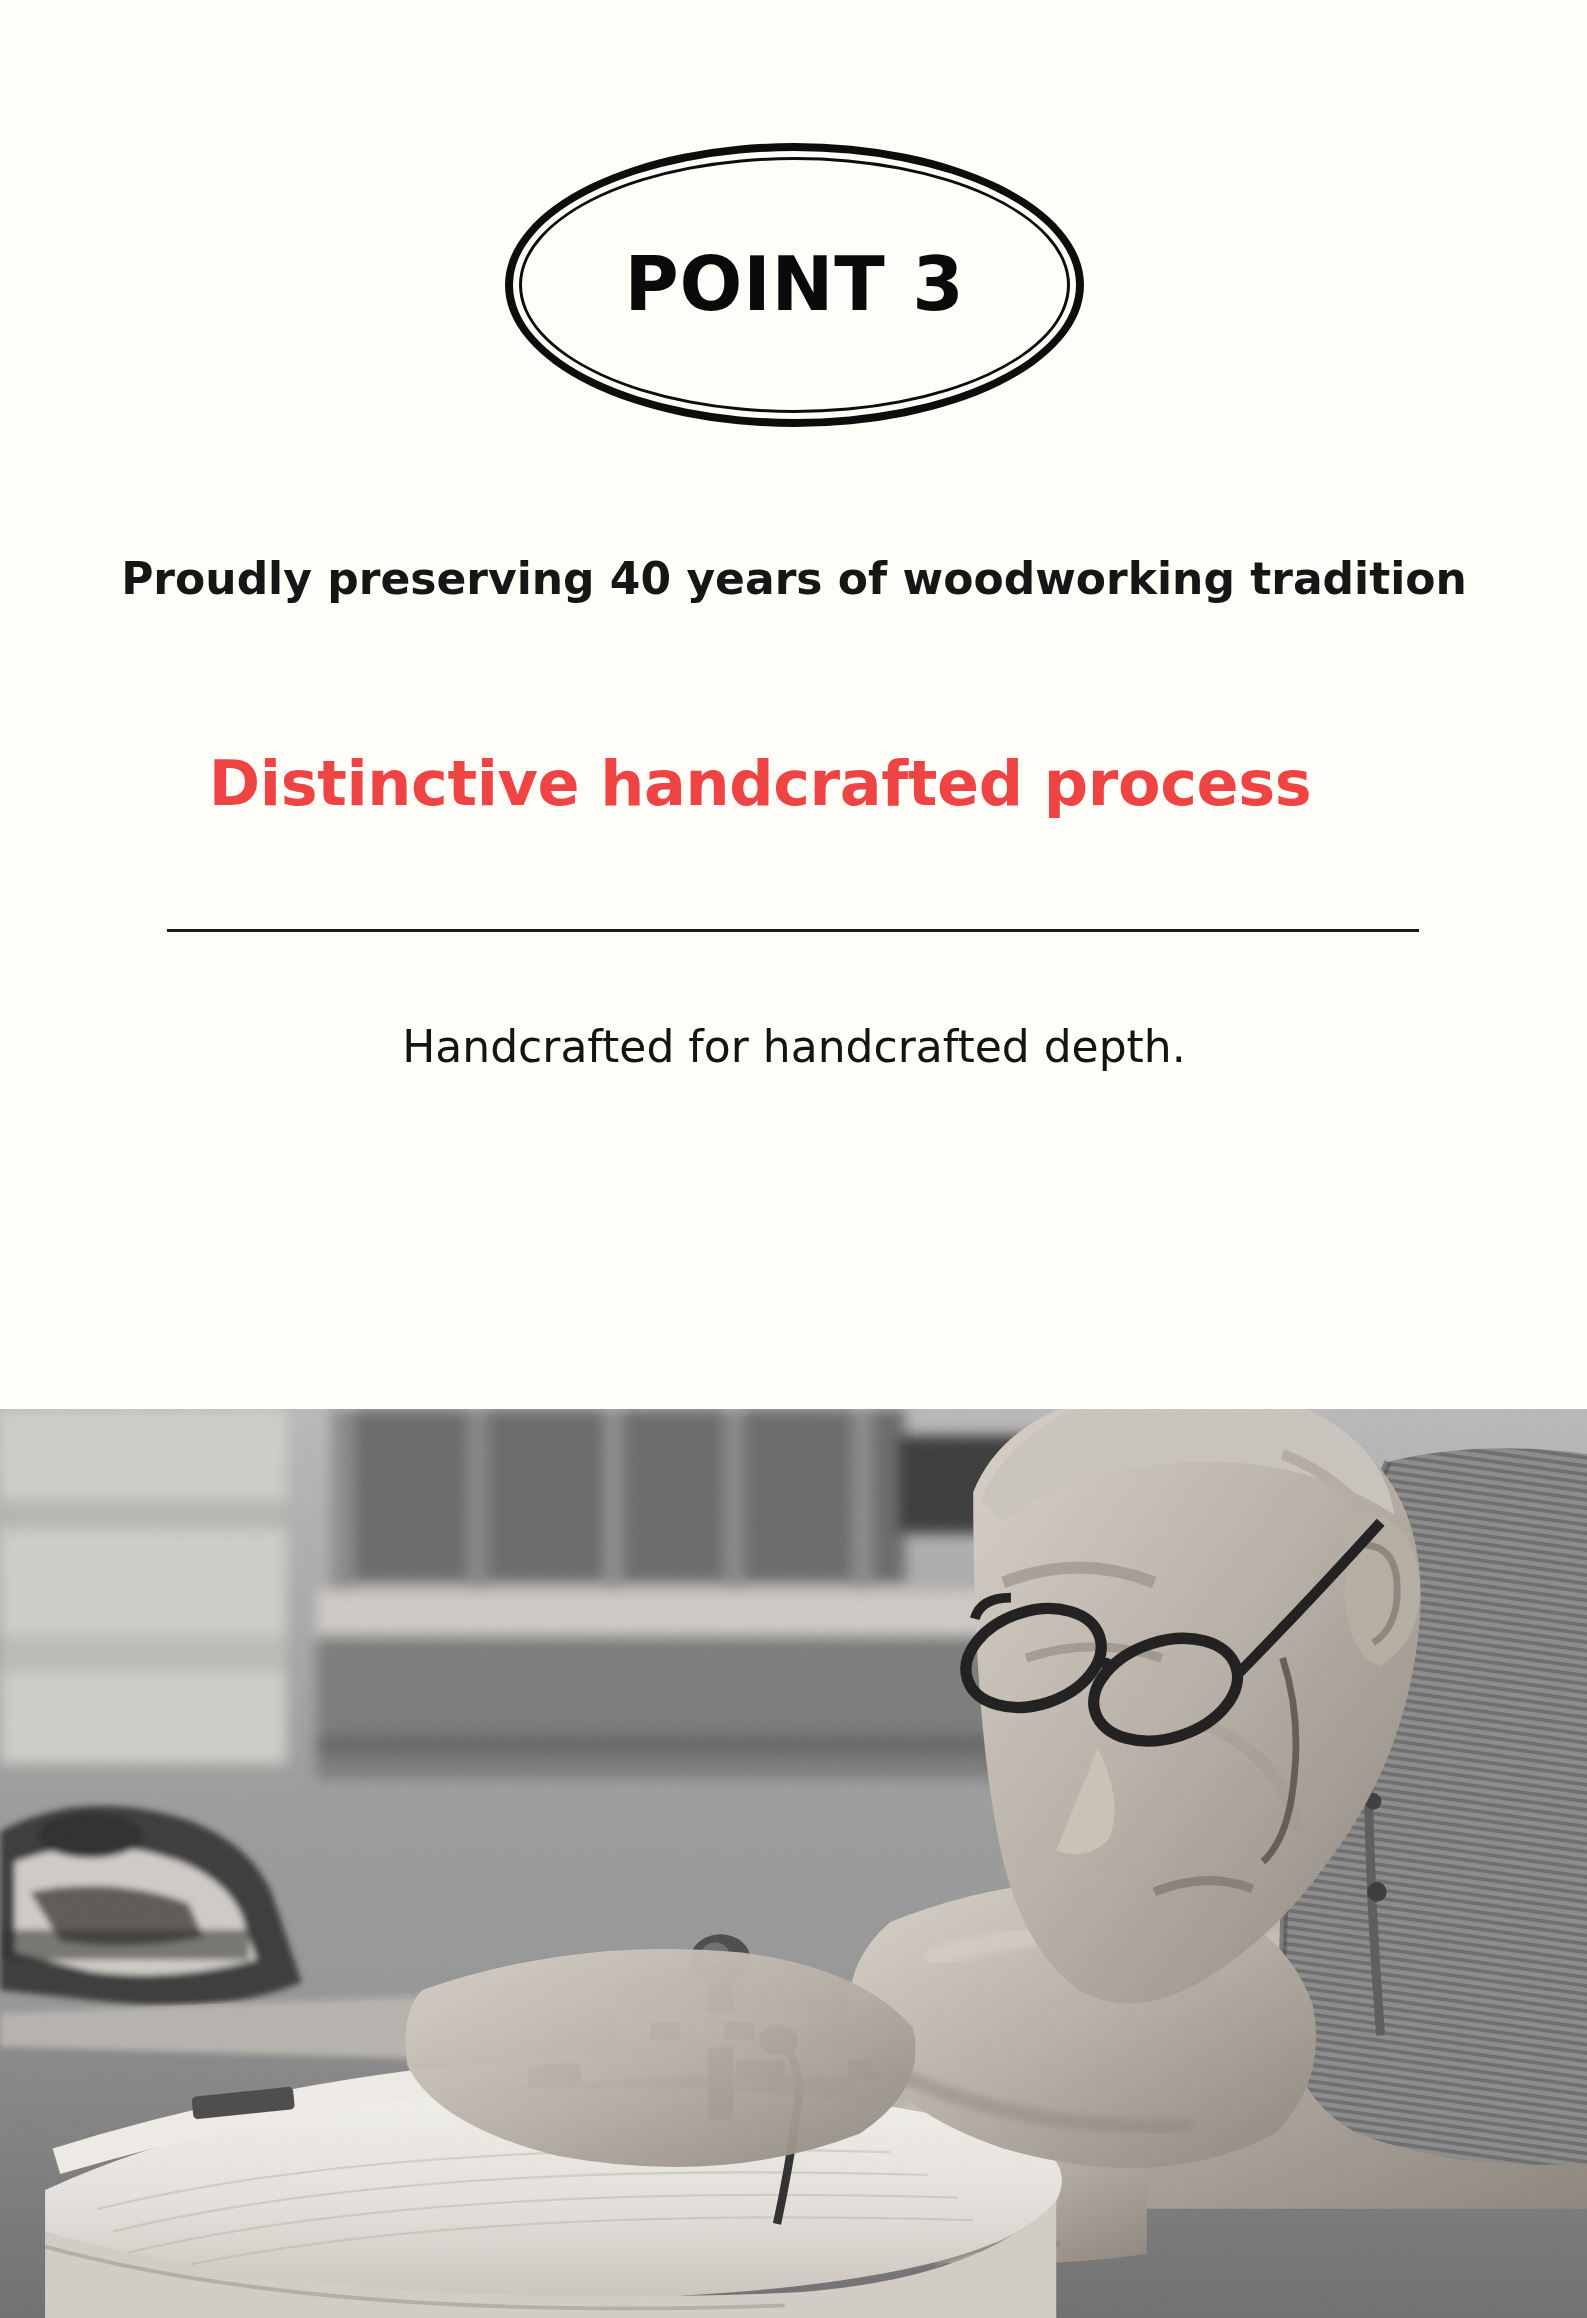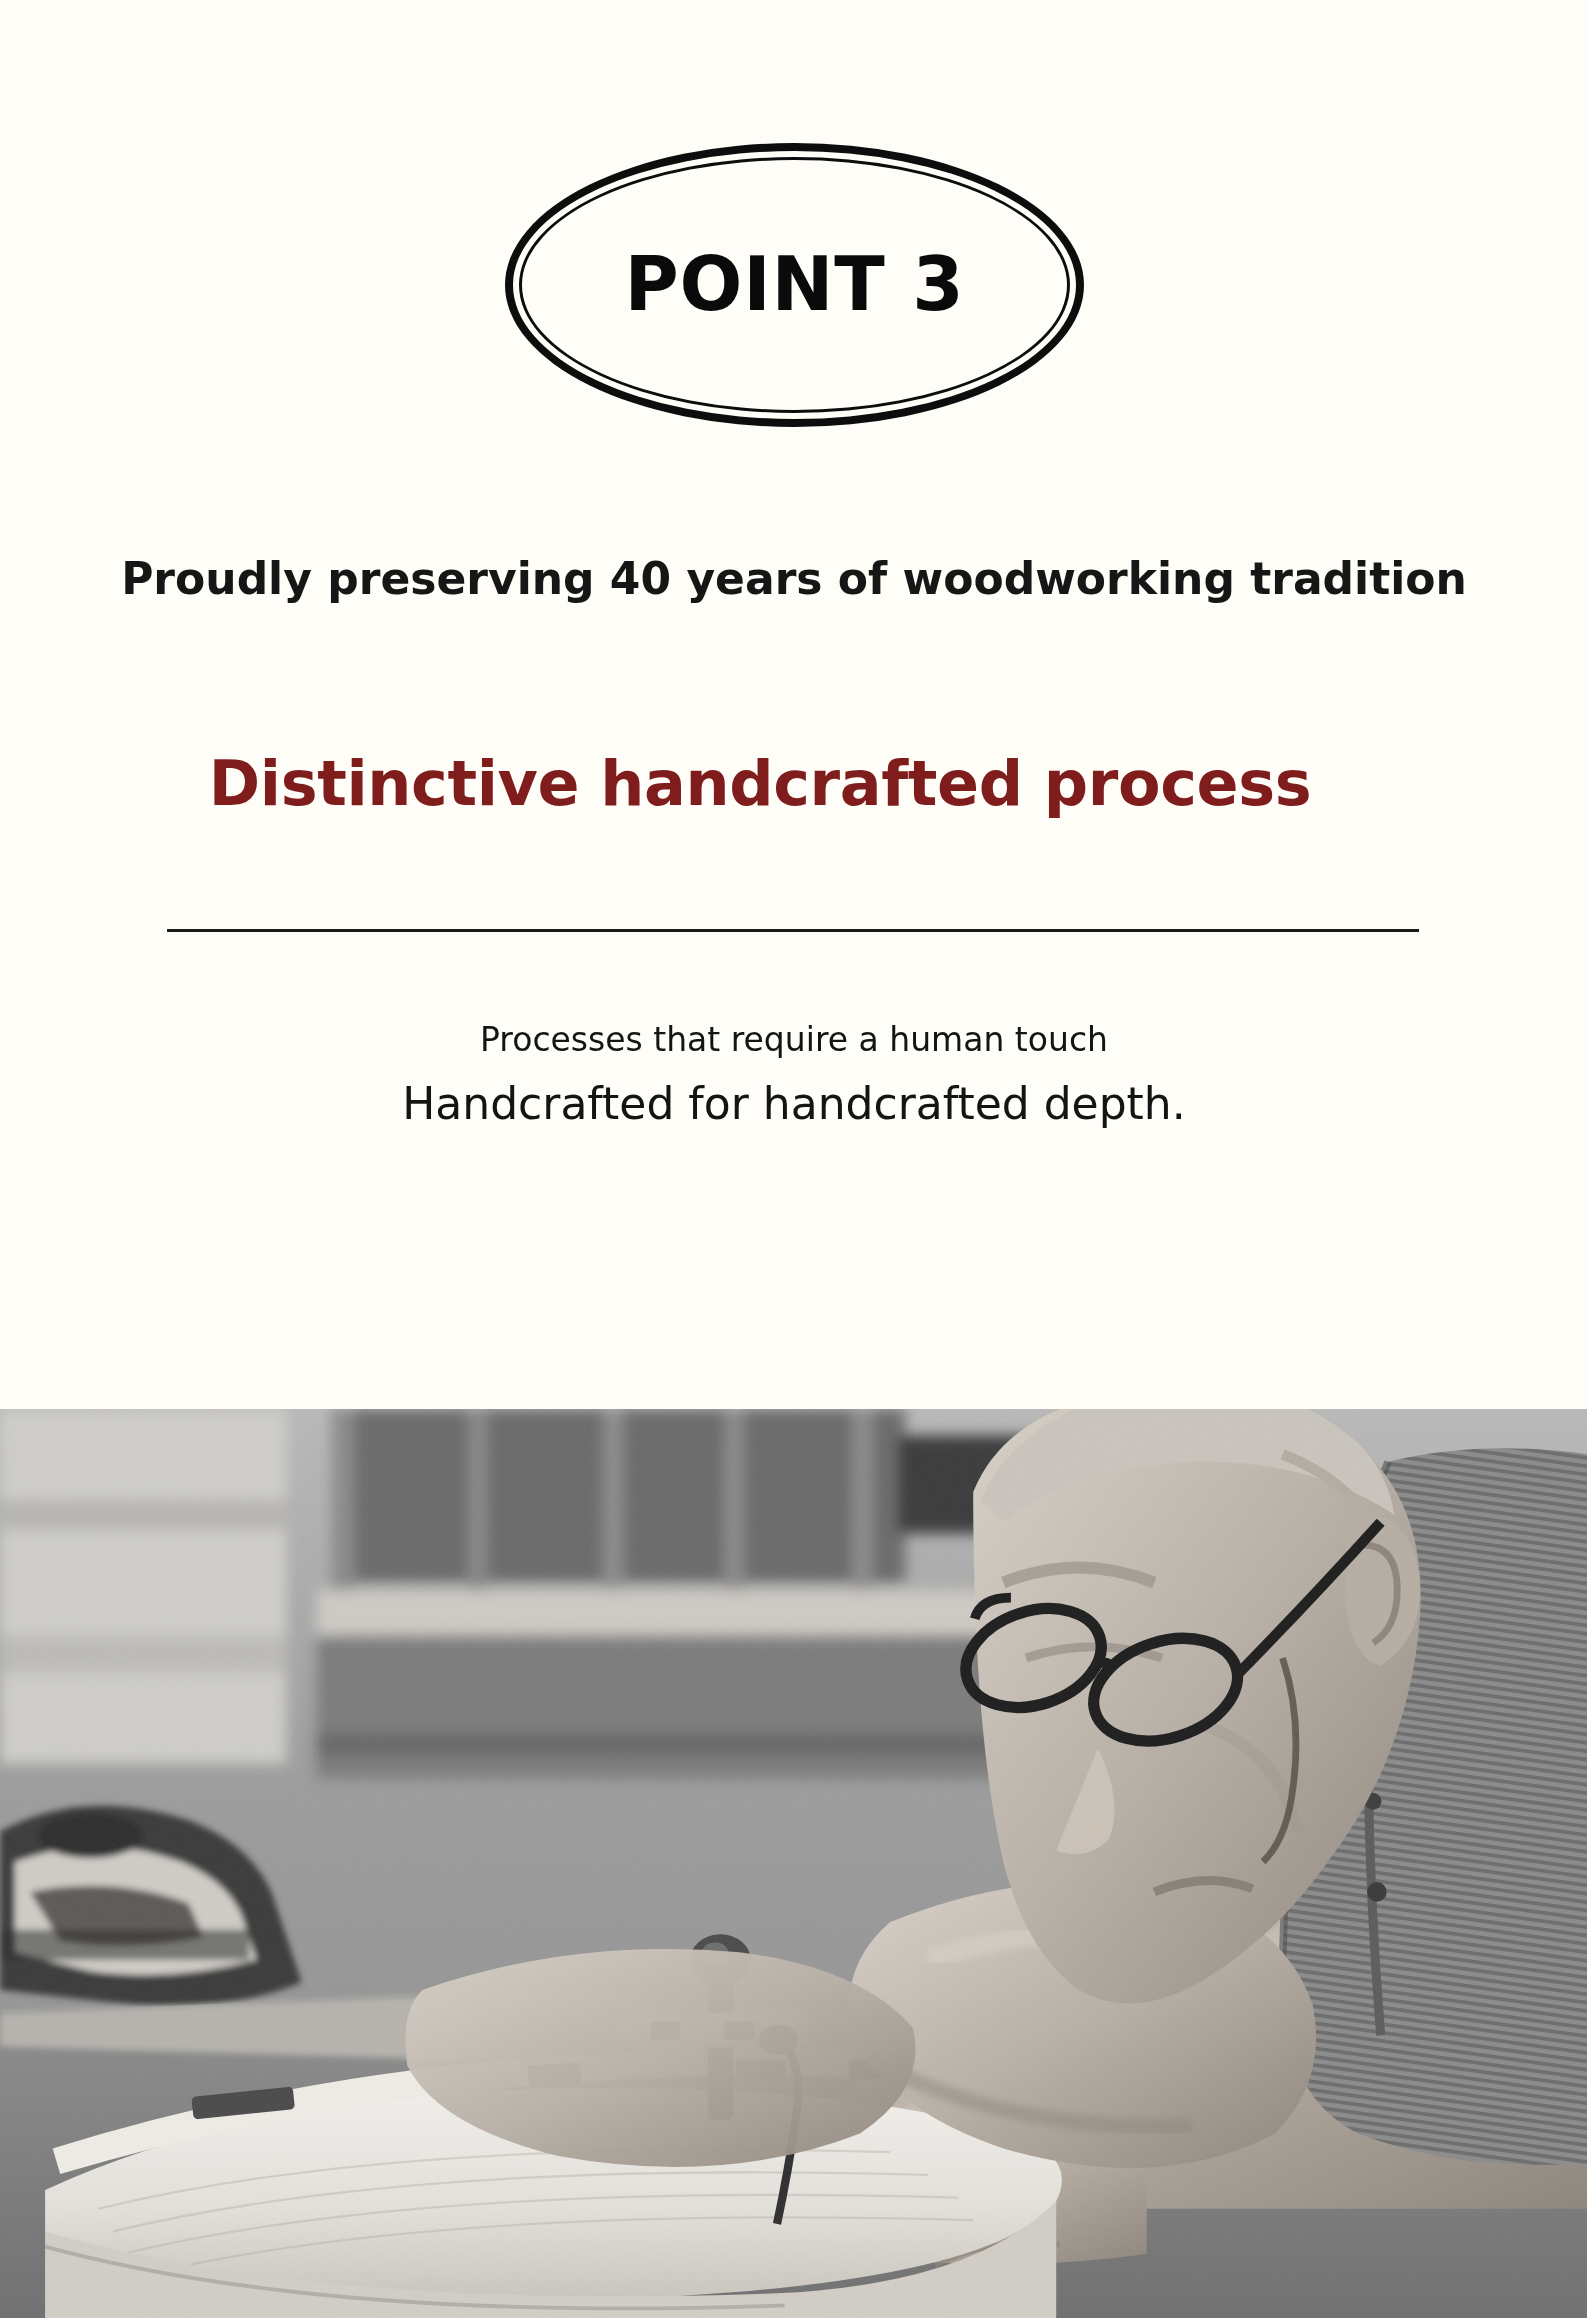--- a/index.html
+++ b/index.html
@@ -87,21 +87,21 @@
   }
 
   .headline {
     position: absolute;
     top: 708px;
     left: 0;
     width: 1520px;
     text-align: center;
     font-size: 62px;
     font-weight: 700;
-    color: #7f1d1d;
+    color: #ef4444;
     line-height: 1.1;
     letter-spacing: -0.4px;
   }
 
   .divider {
     position: absolute;
     top: 929px;
     left: 167px;
     width: 1252px;
     height: 3px;
@@ -151,21 +151,20 @@
 
   <div class="content">
 
     <div class="eyebrow">Proudly preserving 40 years of woodworking tradition</div>
 
     <h1 class="headline">Distinctive handcrafted process</h1>
 
     <div class="divider"></div>
 
     <div class="bullets">
-      <div class="bullet bullet-2">Processes that require a human touch</div>
       <div class="bullet bullet-3">Handcrafted for handcrafted depth.</div>
     </div>
   </div>
 
   <div class="photo">
     <svg viewBox="0 0 2105 1206" preserveAspectRatio="xMidYMid slice">
       <defs>
         <linearGradient id="bgWall" x1="0" y1="0" x2="0" y2="1">
           <stop offset="0%" stop-color="#b9b9b9"></stop>
           <stop offset="40%" stop-color="#9d9d9d"></stop>

